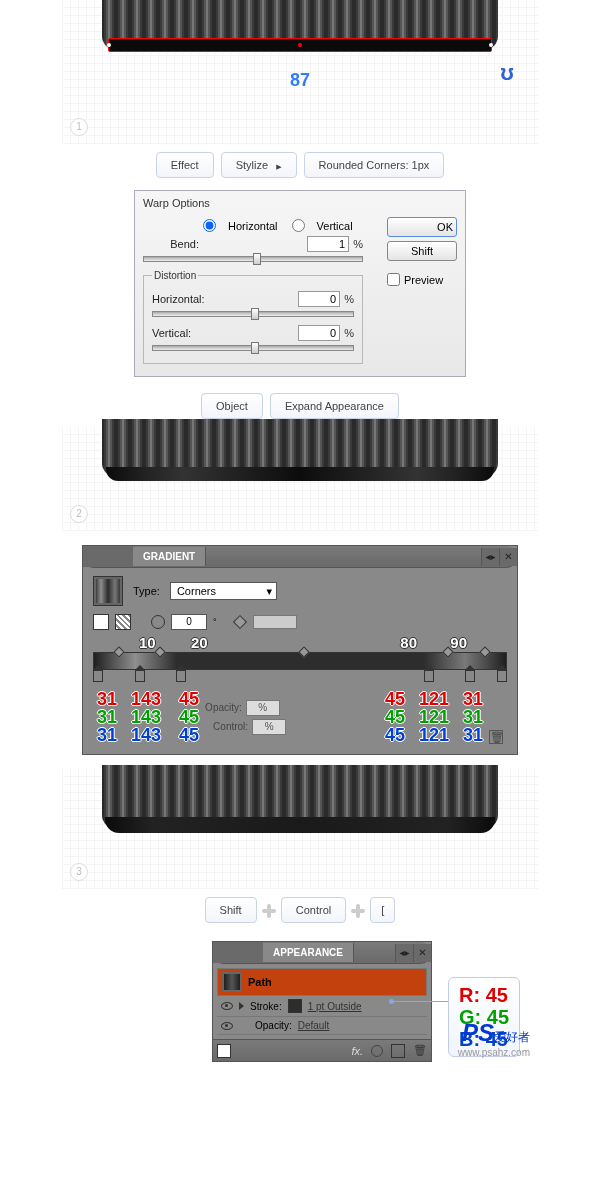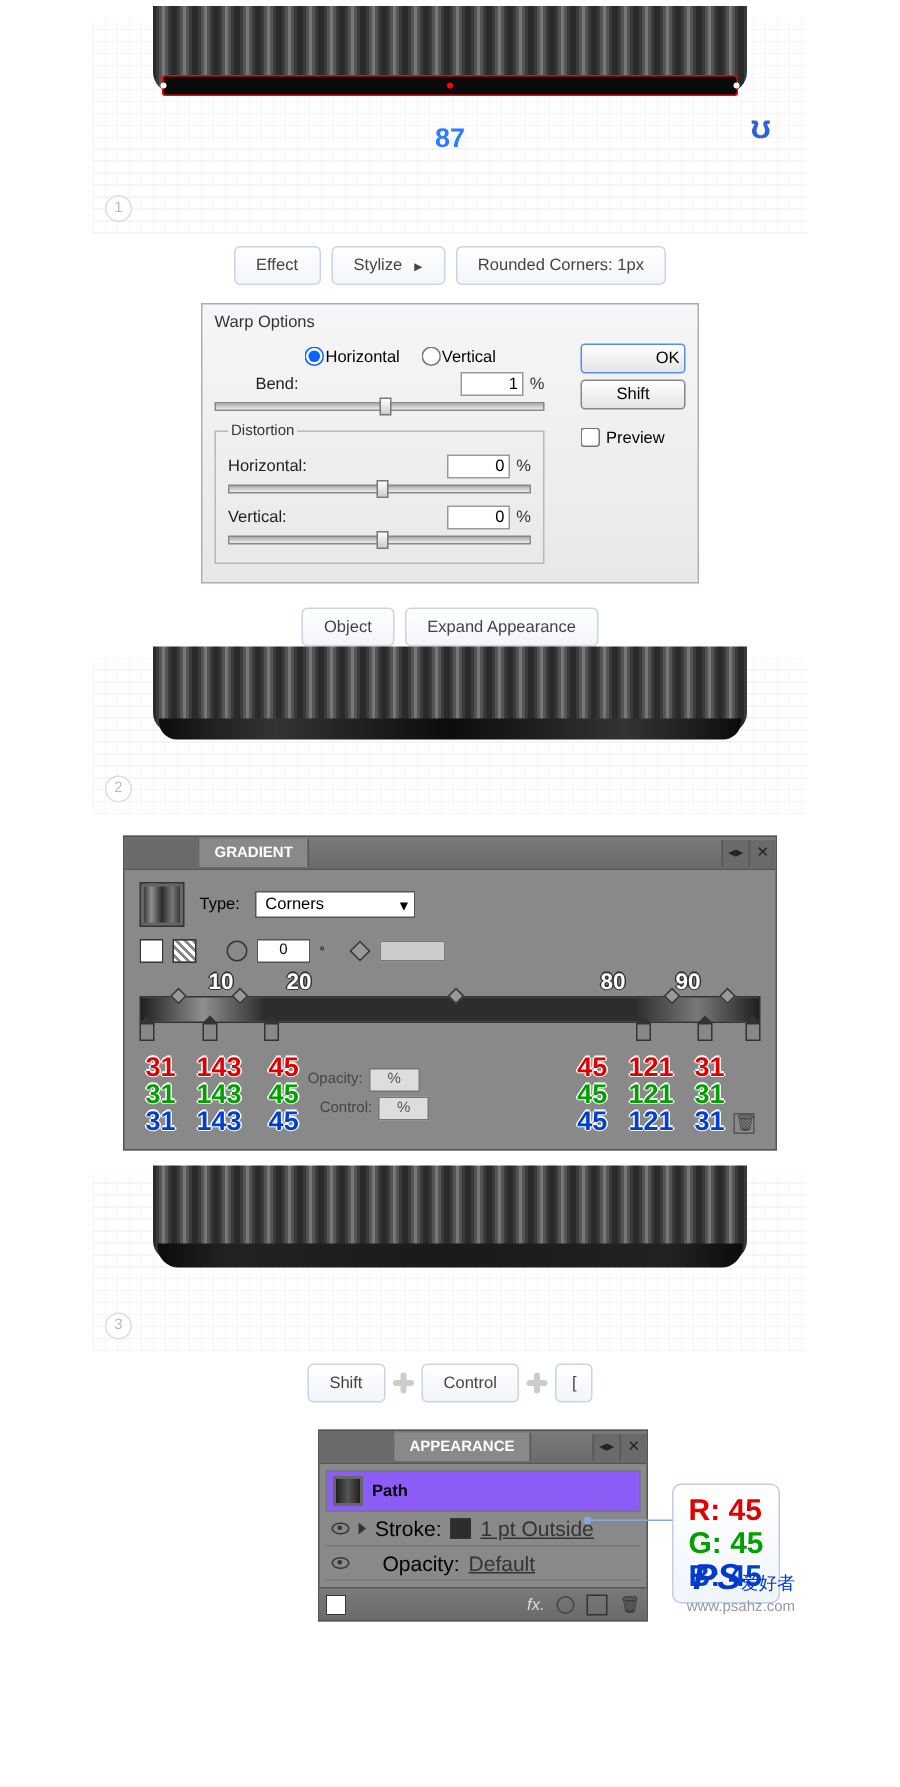--- a/index.html
+++ b/index.html
@@ -1,17 +1,17 @@
 <!DOCTYPE html>
 <html><head>
 <meta charset="utf-8">
 <style>
 * { box-sizing: border-box; margin: 0; padding: 0; }
 body { font-family: Tahoma, Arial, sans-serif; font-size: 11px; background: #fff; }
-.container { width: 476px; margin: 12px auto; }
+.container { width: 476px; margin: 0 auto; }
 
 .step { position: relative; }
 .step-num { position: absolute; bottom: 8px; left: 8px; width: 18px; height: 18px; border-radius: 50%; background: #fff; border: 1px solid #ddd; color: #bbb; font-size: 10px; text-align: center; line-height: 16px; z-index: 5; }
 
 .grid-bg { background-image: repeating-linear-gradient(0deg,#f5f5f5 0,#f5f5f5 1px,transparent 1px,transparent 8px),repeating-linear-gradient(90deg,#f5f5f5 0,#f5f5f5 1px,transparent 1px,transparent 8px); background-color: #fff; }
 
 .step1 { height: 144px; }
 .art1 { position: absolute; left: 40px; right: 40px; top: -8px; }
 .striped { height: 58px; background: repeating-linear-gradient(90deg,#2a2a2a 0,#2a2a2a 2px,#3a3a3a 2px,#3a3a3a 4px,#555 4px,#555 6px,#777 6px,#777 8px,#555 8px,#555 10px,#3a3a3a 10px,#3a3a3a 12px,#2a2a2a 12px,#2a2a2a 14px); border-bottom-left-radius: 14px; border-bottom-right-radius: 14px; }
 .bar-sel { position: relative; height: 14px; margin: 0 6px; margin-top: -12px; background: #0a0a0a; border: 1px solid #f00; border-radius: 2px; }
@@ -26,41 +26,41 @@
 
 .dialog { width: 332px; margin: 4px auto 8px; border: 1px solid #aab; background: linear-gradient(#f6f6f6,#e8e8e8); padding-bottom: 10px; }
 .dlg-title { padding: 6px 8px 4px; font-size: 11px; color: #333; }
 .dlg-body { position: relative; padding: 2px 8px; }
 .left-col { width: 220px; }
 .row { display: flex; align-items: center; margin: 4px 0; gap: 4px; }
 .lbl { width: 56px; text-align: right; color: #222; }
 .select { display: inline-flex; align-items: center; gap: 4px; background: #fff; border: 1px solid #999; padding: 2px 18px 2px 4px; position: relative; }
 .select::after { content: "▾"; position: absolute; right: 3px; font-size: 8px; color: #333; }
 .arc-icon { display: inline-block; width: 14px; height: 10px; border: 1px solid #333; border-radius: 0 0 8px 8px; border-top: none; }
-.radio { display: inline-flex; align-items: center; gap: 1px; margin-right: 10px; }
+.radio { display: inline-flex; align-items: center; gap: 12px; margin-right: 10px; }
 .radio input { accent-color: #0a64ff; }
 .num-in { width: 42px; border: 1px solid #999; background: #fff; text-align: right; padding: 1px 3px; font-size: 11px; }
 .perc { color: #333; }
 .slider { position: relative; height: 6px; background: linear-gradient(#aaa,#eee); border: 1px solid #888; margin: 3px 0 8px; }
 .thumb { position: absolute; width: 8px; height: 12px; background: linear-gradient(#fff,#ccc); border: 1px solid #777; top: -4px; }
 .fieldset { border: 1px solid #b8b8b8; padding: 6px 8px 4px; margin-top: 4px; }
 .fieldset legend { font-size: 10px; color: #333; padding: 0 2px; }
 .dlg-right { position: absolute; right: 8px; top: 4px; display: flex; flex-direction: column; gap: 4px; }
 .win-btn { width: 70px; padding: 3px; text-align: center; background: linear-gradient(#fff,#e4e4e4); border: 1px solid #888; border-radius: 3px; font-size: 11px; }
 .win-btn.primary { border-color: #5a8de0; text-align: right; }
 .chk { display: flex; align-items: center; gap: 4px; margin-top: 8px; font-size: 11px; }
 
 .step2 { height: 104px; }
 .art2 { position: absolute; left: 40px; right: 40px; top: -8px; }
 .cap2 { height: 14px; margin: -10px 4px 0; background: linear-gradient(90deg,#0b0b0b,#222 10%,#333 20%,#0c0c0c 50%,#333 80%,#222 90%,#0b0b0b); border-radius: 0 0 12px 12px; }
 
 .gap { height: 14px; }
 
 .panel { background: #898989; border: 1px solid #555; margin: 0 20px; }
-.panel-tabs { display: flex; align-items: center; background: linear-gradient(#7a7a7a,#6a6a6a); height: 22px; border-bottom: 1px solid #555; }
+.panel-tabs { display: flex; align-items: center; background: linear-gradient(#7a7a7a,#6a6a6a); height: 22px; border-bottom: 1px solid #555; border-radius: 11px; }
 .tab-active { background: #898989; padding: 4px 10px; color: #fff; font-size: 10px; font-weight: bold; border-right: 1px solid #555; }
 .tab-blank { width: 50px; background: #6a6a6a; height: 100%; }
 .tab-corner { margin-left: auto; display: flex; gap: 0; }
 .tc { width: 18px; height: 18px; background: #6a6a6a; border-left: 1px solid #555; color: #222; text-align: center; line-height: 18px; font-size: 10px; }
 
 .grad-row { display: flex; align-items: center; padding: 8px 10px; gap: 10px; }
 .swatch { width: 30px; height: 30px; background: linear-gradient(90deg,#1e1e1e,#8e8e8e,#2c2c2c,#777,#1e1e1e); border: 1px solid #333; box-shadow: 0 0 0 2px #656565 inset; }
 .type-sel { background: #fff; border: 1px solid #555; padding: 2px 60px 2px 6px; position: relative; font-size: 11px; }
 .type-sel::after { content: "▾"; position: absolute; right: 4px; }
 
@@ -91,24 +91,24 @@
 .art3 { position: absolute; left: 40px; right: 40px; top: -4px; }
 .cap3 { height: 16px; margin: -12px 3px 0; background: linear-gradient(90deg,#0b0b0b,#222 12%,#1a1a1a 50%,#222 88%,#0b0b0b); border-radius: 0 0 14px 14px; }
 
 .plus { display: inline-block; width: 14px; height: 14px; position: relative; vertical-align: middle; }
 .plus::before,.plus::after { content: ""; position: absolute; background: #ccc; border-radius: 2px; }
 .plus::before { left: 5px; top: 0; width: 4px; height: 14px; }
 .plus::after { top: 5px; left: 0; width: 14px; height: 4px; }
 
 .app-panel { width: 220px; margin: 10px 0 10px 150px; border: 1px solid #555; background: #898989; }
 .app-body { padding: 4px 4px; }
-.path-row { display: flex; align-items: center; padding: 3px 4px; gap: 6px; background: #8b5cf6; border: 1px solid #777; }
+.path-row { display: flex; align-items: center; padding: 3px 4px; gap: 6px; background: #c2410c; border: 1px solid #777; }
 .sq-thumb { width: 20px; height: 20px; background: linear-gradient(90deg,#1f1f1f,#555,#1f1f1f); border: 2px solid #666; }
 .path-txt { font-size: 11px; font-weight: bold; }
-.att-row { display: flex; align-items: center; padding: 3px 4px; gap: 6px; border-bottom: 1px solid #777; font-size: 14px; }
+.att-row { display: flex; align-items: center; padding: 3px 4px; gap: 6px; border-bottom: 1px solid #777; font-size: 10px; }
 .eye { width: 12px; height: 8px; border: 1px solid #333; border-radius: 50%; position: relative; }
 .eye::after { content: ""; position: absolute; width: 3px; height: 3px; background: #333; border-radius: 50%; left: 3px; top: 1px; }
 .tri { width: 0; height: 0; border-top: 4px solid transparent; border-bottom: 4px solid transparent; border-left: 5px solid #333; }
 .mini-sq { width: 14px; height: 14px; background: #2d2d2d; border: 1px solid #333; }
 .und { text-decoration: underline; color: #333; }
 .foot { display: flex; background: linear-gradient(#7a7a7a,#6a6a6a); border-top: 1px solid #555; height: 22px; align-items: center; padding: 0 4px; gap: 8px; }
 .foot-ico { width: 14px; height: 14px; border: 1px solid #333; }
 
 .callout { position: absolute; left: 386px; top: 36px; background: linear-gradient(#fff,#f0f4fc); border: 1px solid #c0cce6; border-radius: 6px; padding: 6px 10px; font-size: 20px; font-weight: 900; line-height: 1.1; }
 .callout-line { position: absolute; border-top: 1px solid #88a8e0; width: 58px; left: 330px; top: 60px; }

